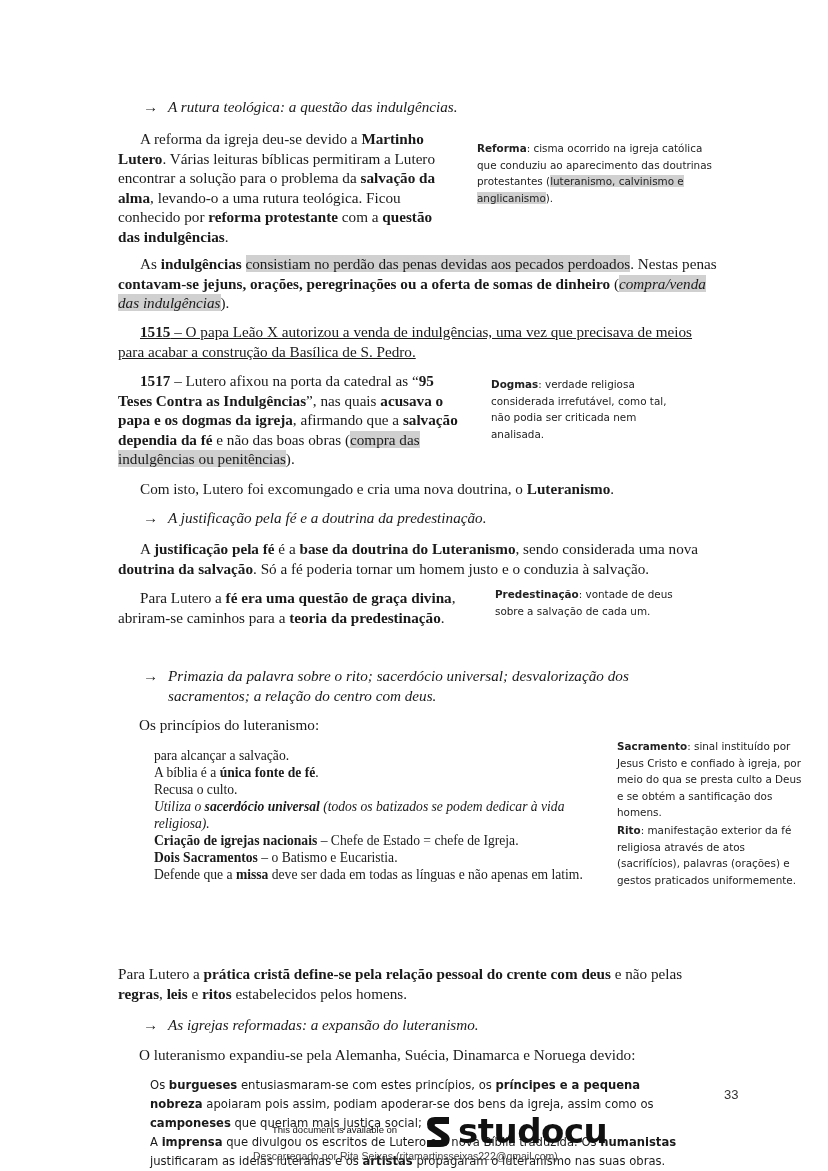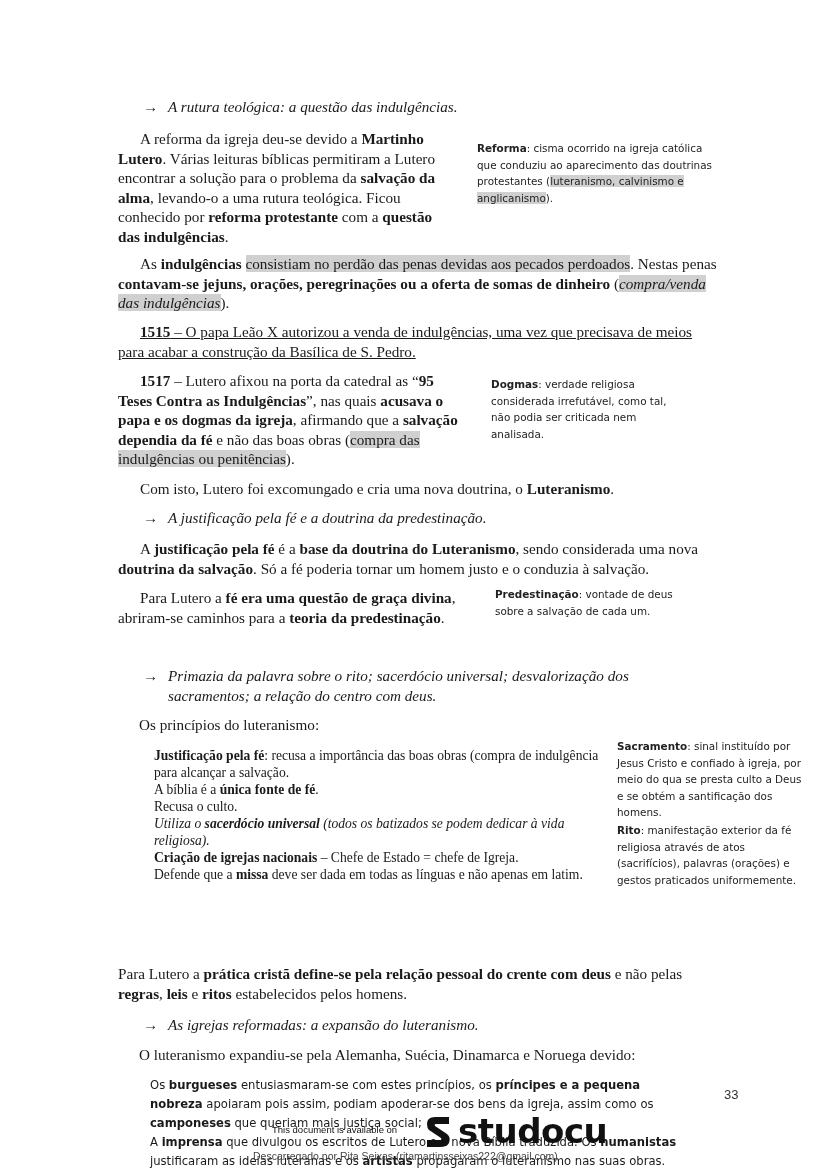--- a/index.html
+++ b/index.html
@@ -72,26 +72,26 @@
   <b>Predestinação</b><span>: vontade de deus sobre a salvação de cada um.</span>
 </div>
 
 <div class="abs serif heading" style="left:143px; top:666px; width:520px; padding-left:25px; text-indent:-25px;">
   <span class="arrow" style="text-indent:0;">→</span><span>Primazia da palavra sobre o rito; sacerdócio universal; desvalorização dos sacramentos; a relação do centro com deus.</span>
 </div>
 
 <div class="abs serif" style="left:139px; top:715px;">Os princípios do luteranismo:</div>
 
 <div class="abs box" style="left:154px; top:747px; width:452px; overflow:hidden; white-space:nowrap;">
-  <div><b>Justificação pela fé</b><span>: recusa a importância das boas obras (compra de indulgência</span></div>
   <div><span>para alcançar a salvação.</span></div>
   <div><span>A bíblia é a </span><b>única fonte de fé</b><span>.</span></div>
   <div><span>Recusa o culto.</span></div>
   <div style="white-space:normal; width:445px;font-style:italic;"><span>Utiliza o </span><b>sacerdócio universal</b><span> (todos os batizados se podem dedicar à vida religiosa).</span></div>
   <div><b>Criação de igrejas nacionais</b><span> – Chefe de Estado = chefe de Igreja.</span></div>
+  <div><b>Dois Sacramentos</b><span> – o Batismo e Eucaristia.</span></div>
   <div><span>Defende que a </span><b>missa</b><span> deve ser dada em todas as línguas e não apenas em latim.</span></div>
 </div>
 
 <div class="abs note" style="left:617px; top:738px; width:185px;">
   <b>Sacramento</b><span>: sinal instituído por Jesus Cristo e confiado à igreja, por meio do qua se presta culto a Deus e se obtém a santificação dos homens.</span>
 </div>
 
 <div class="abs note" style="left:617px; top:822px; width:185px;">
   <b>Rito</b><span>: manifestação exterior da fé religiosa através de atos (sacrifícios), palavras (orações) e gestos praticados uniformemente.</span>
 </div>

